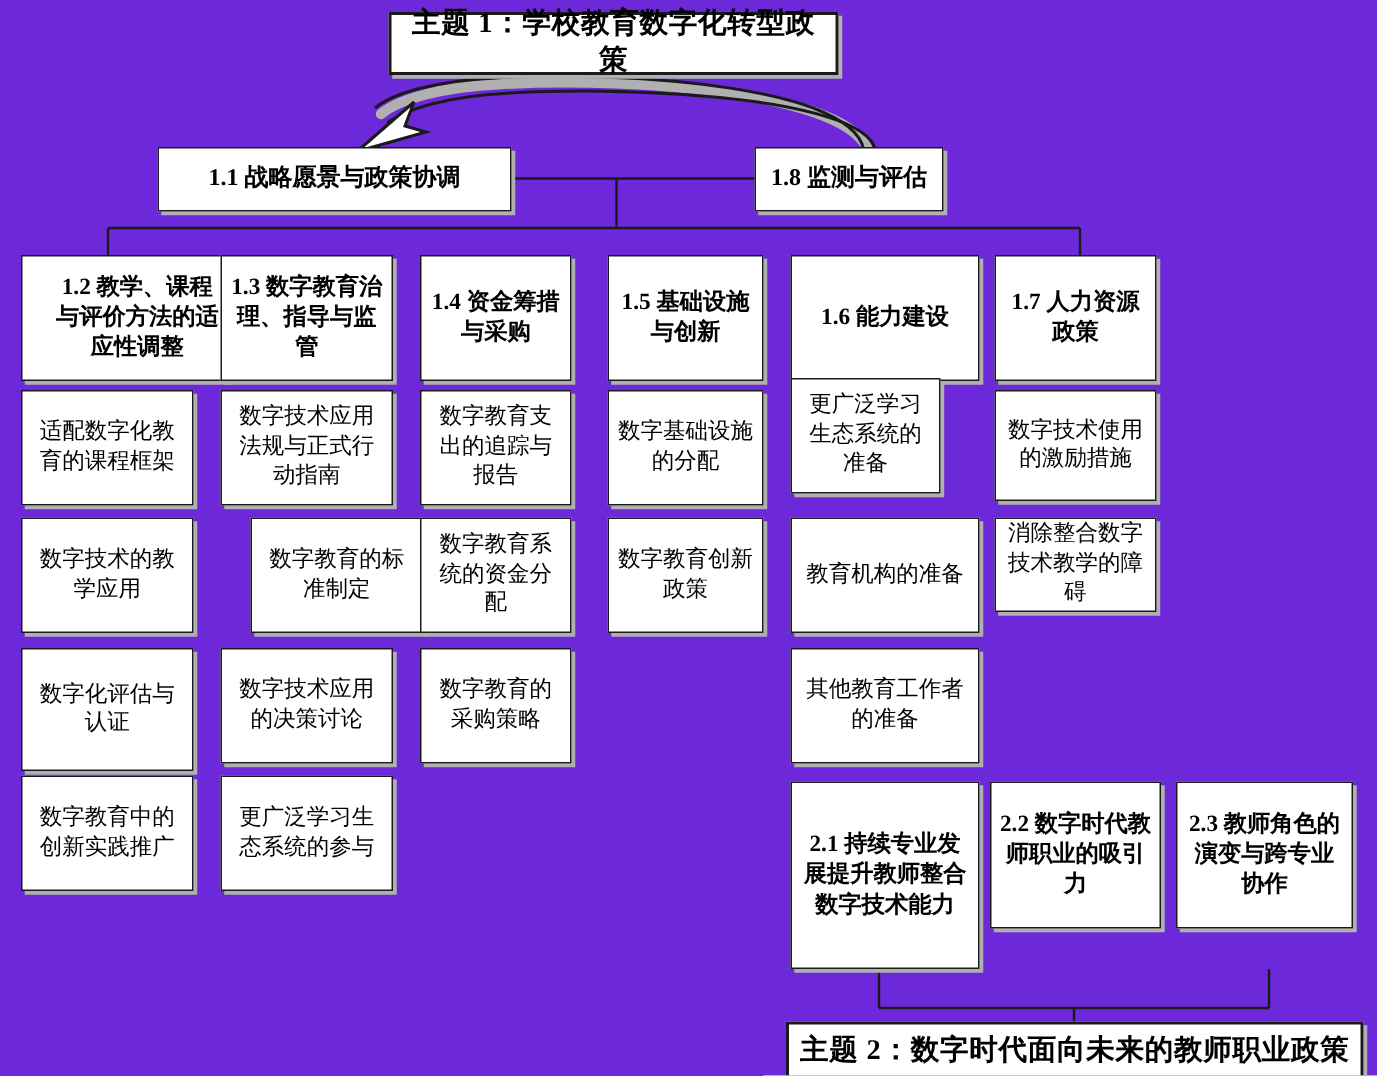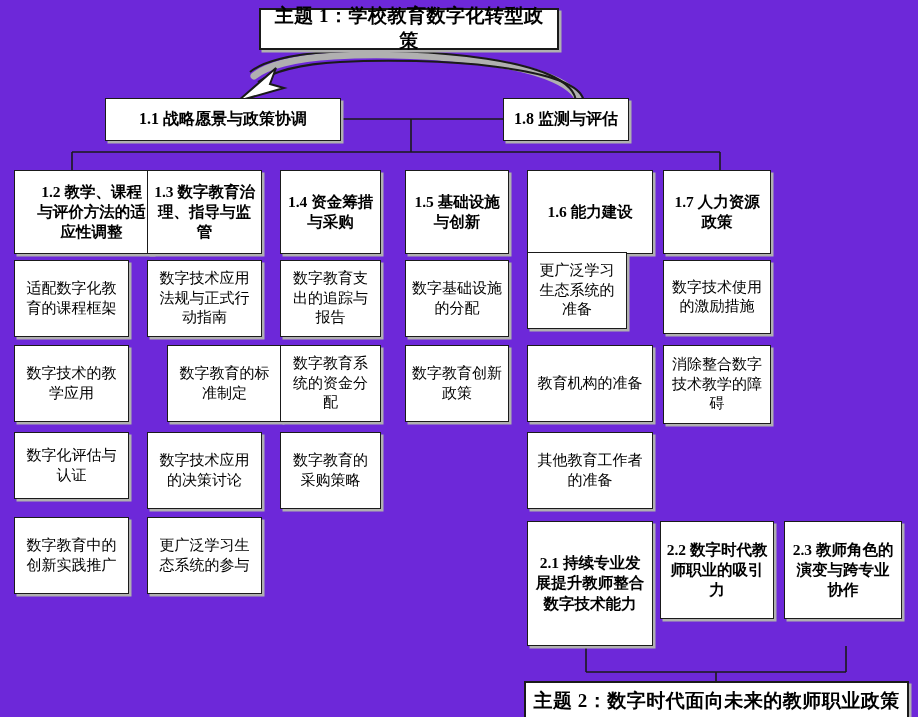--- a/index.html
+++ b/index.html
@@ -114,21 +114,21 @@
 
   <div class="node lvl2" style="left:14px; top:170px; width:139px; height:84px;padding-left:16px;">
     <span class="txt">1.2 教学、课程与评价方法的适应性调整</span>
   </div>
   <div class="node leaf" style="left:14px; top:260px; width:115px; height:77px;">
     <span class="txt">适配数字化教育的课程框架</span>
   </div>
   <div class="node leaf" style="left:14px; top:345px; width:115px; height:77px;">
     <span class="txt">数字技术的教学应用</span>
   </div>
-  <div class="node leaf" style="left:14px; top:432px; width:115px; height:67px;justify-content:flex-end;">
+  <div class="node leaf" style="left:14px; top:432px; width:115px; height:82px;justify-content:flex-end;">
     <span class="txt">数字化评估与认证</span>
   </div>
   <div class="node leaf" style="left:14px; top:517px; width:115px; height:77px;">
     <span class="txt">数字教育中的创新实践推广</span>
   </div>
 
   <div class="node lvl2" style="left:147px; top:170px; width:115px; height:84px;">
     <span class="txt">1.3 数字教育治理、指导与监管</span>
   </div>
   <div class="node leaf" style="left:147px; top:260px; width:115px; height:77px;">
@@ -179,21 +179,21 @@
   <div class="node leaf" style="left:527px; top:432px; width:126px; height:77px;">
     <span class="txt">其他教育工作者的准备</span>
   </div>
 
   <div class="node lvl2" style="left:663px; top:170px; width:108px; height:84px;">
     <span class="txt">1.7 人力资源政策</span>
   </div>
   <div class="node leaf" style="left:663px; top:260px; width:108px; height:74px;">
     <span class="txt">数字技术使用的激励措施</span>
   </div>
-  <div class="node leaf" style="left:663px; top:345px; width:108px; height:79px;">
+  <div class="node leaf" style="left:663px; top:345px; width:108px; height:63px;">
     <span class="txt">消除整合数字技术教学的障碍</span>
   </div>
 
   <div class="node lvl2" style="left:527px; top:521px; width:126px; height:125px;">
     <span class="txt">2.1 持续专业发展提升教师整合数字技术能力</span>
   </div>
   <div class="node lvl2" style="left:660px; top:521px; width:114px; height:98px;">
     <span class="txt">2.2 数字时代教师职业的吸引力</span>
   </div>
   <div class="node lvl2" style="left:784px; top:521px; width:118px; height:98px;">

